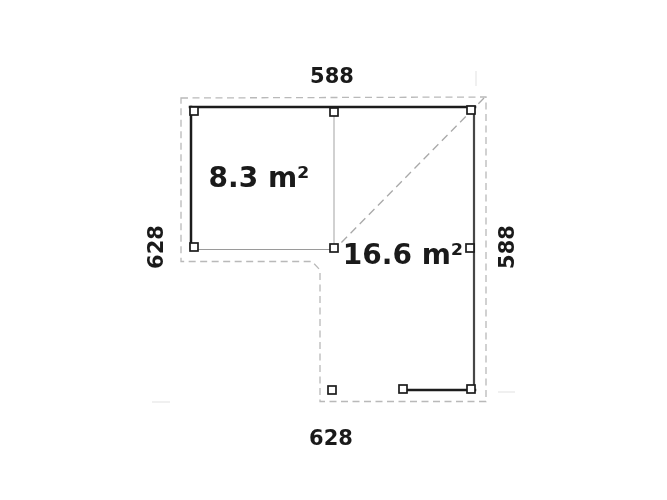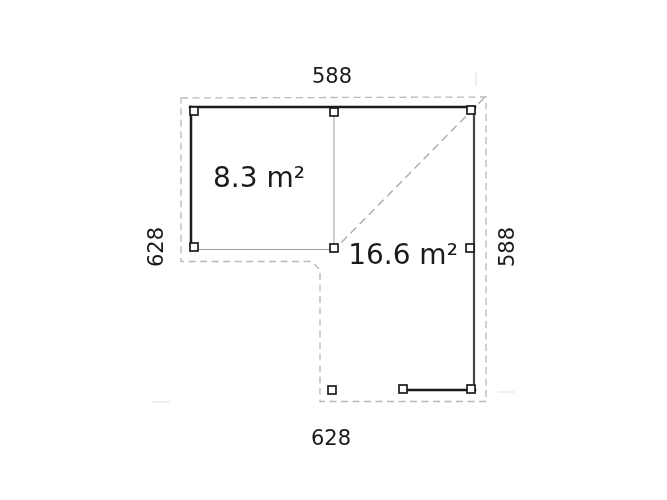--- a/index.html
+++ b/index.html
@@ -9,20 +9,21 @@
     width: 667px;
     height: 500px;
     overflow: hidden;
     font-family: "DejaVu Sans", "Liberation Sans", sans-serif;
   }
   .stage {
     position: relative;
     width: 667px;
     height: 500px;
     background: #ffffff;
+    font-weight: bold;
   }
   svg { display: block; }
   text {
     fill: #1a1a1a;
     font-family: "DejaVu Sans", "Liberation Sans", sans-serif;
   }
   .dim-label  { font-size: 21px; }
   .area-label { font-size: 28px; }
 </style>
 </head>

